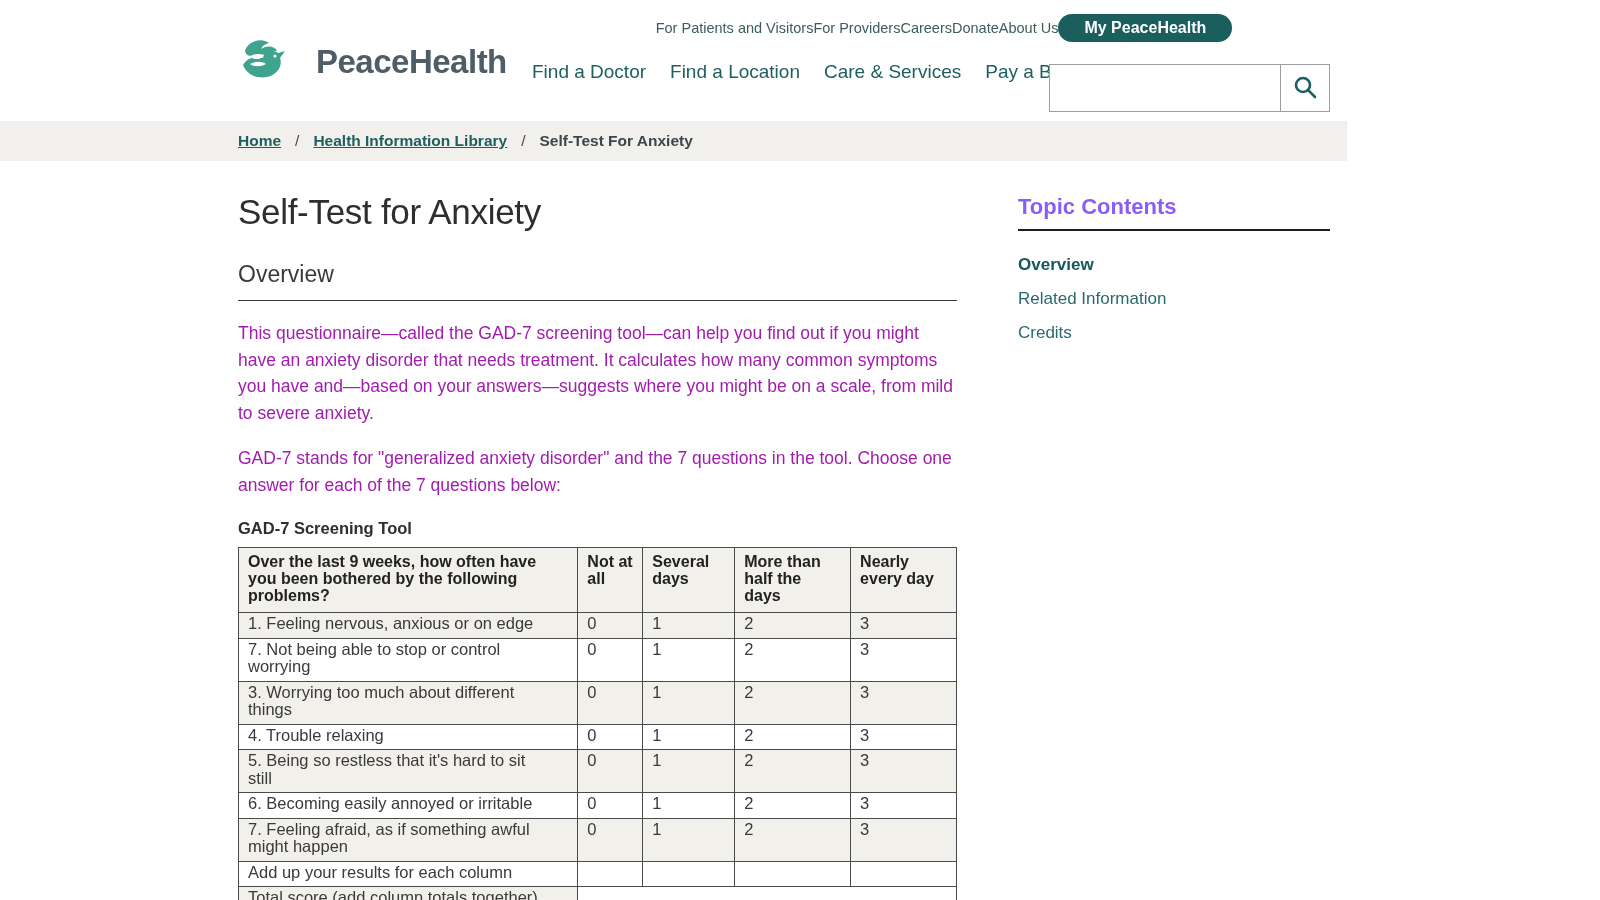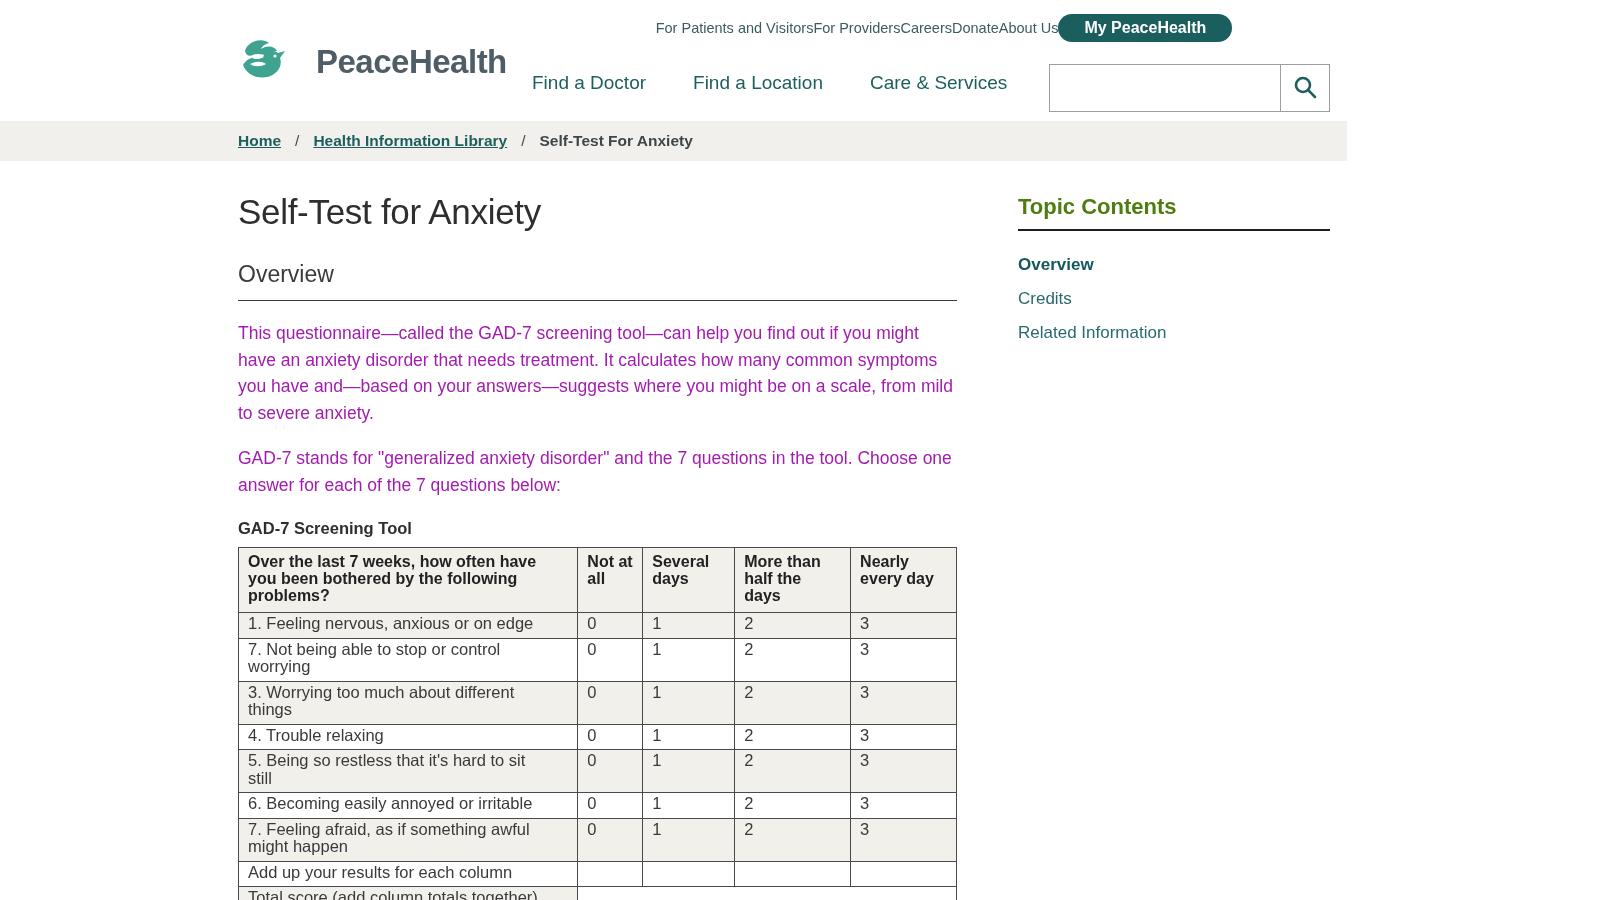--- a/index.html
+++ b/index.html
@@ -12,21 +12,21 @@
   .logo svg { width:50px; height:44px; }
   .logo-text { font-size:33px; font-weight:600; color:#4e5d66; letter-spacing:-0.5px; }
 
   .utility-nav { position:absolute; left:512px; top:8px; width:798px; height:40px;
                  display:flex; align-items:center; justify-content:center;margin-left:33px; }
   .utility-nav a { font-size:14.5px; color:#3d5c5e; text-decoration:none; font-weight:500; }
   .account-btn { background:#1a5f5d; color:#fff; font-size:16px; font-weight:700;
                  border:none; border-radius:20px; height:28px; padding:0 26px; cursor:pointer;
                  font-family:"Liberation Sans", sans-serif; }
 
-  .main-nav { position:absolute; left:532px; top:72px; display:flex; gap:47px; }
+  .main-nav { position:absolute; left:532px; top:61px; display:flex; gap:24px; }
   .main-nav a { font-size:19px; color:#1c5f5e; text-decoration:none; font-weight:500; }
 
   .search-box { position:absolute; left:1049px; top:64px; width:281px; height:48px;
                 display:flex; border:1px solid #9aa0a0; background:#fff; }
   .search-input { flex:1; border:none; outline:none; font-size:16px; padding:0 10px;
                   font-family:"Liberation Sans", sans-serif; color:#333; }
   .search-btn { width:49px; border:none; border-left:1px solid #9aa0a0; background:#fff;
                 display:flex; align-items:center; justify-content:center; cursor:pointer; }
 
   
@@ -56,21 +56,21 @@
   .gad7 th, .gad7 td { border:1px solid #4a4a4a; vertical-align:top; text-align:left; }
   .gad7 th { background:#f2f0eb; font-size:16px; font-weight:700; color:#222;
              padding:5px 9px 8px 9px; line-height:17px; }
   .gad7 td { font-size:16.5px; color:#3a3a3a; padding:2px 26px 5px 9px; line-height:17.5px; }
   .gad7 tbody tr:nth-child(odd) td { background:#f2f0eb; }
   .gad7 tbody tr:nth-child(even) td { background:#ffffff; }
   .gad7 td.merged { background:#ffffff !important; }
   .footer-heading { margin-top:26px; font-size:17.5px; color:#3e3e3e; }
 
   
-  .sidebar-title { margin-top:33px; font-size:22px; font-weight:700; color:#4d7c0f;
+  .sidebar-title { margin-top:33px; font-size:22px; font-weight:700; color:#8b5cf6;
                    padding-bottom:9px; border-bottom:2px solid #1d1d1d; }
   .toc-list { margin-top:24px; display:flex; flex-direction:column; gap:14px; }
   .toc-list a { font-size:17px; text-decoration:none; color:#296a6f; }
   .toc-list a.active { font-weight:700; color:#14585c; }
 </style>
 </head>
 <body>
 
 <div class="header">
   <div class="logo">
@@ -139,21 +139,21 @@
     <table class="gad7">
       <colgroup>
         <col style="width:340px">
           <col style="width:65px">
           <col style="width:92px">
         <col style="width:116px">
           <col style="width:106px">
       </colgroup>
       <thead>
         <tr>
-          <th>Over the last 7 weeks, how often have you been bothered by the following problems?</th>
+          <th>Over the last 9 weeks, how often have you been bothered by the following problems?</th>
           <th>Not at all</th>
           <th>Several days</th>
           <th>More than half the days</th>
           <th>Nearly every day</th>
         </tr>
       </thead>
       <tbody>
         <tr>
           <td>1. Feeling nervous, anxious or on edge</td>
           <td>0</td>
@@ -217,18 +217,18 @@
       </tbody>
     </table>
 
     <p class="footer-heading">What your total score means</p>
   </div>
 
   <div class="sidebar">
     <h3 class="sidebar-title">Topic Contents</h3>
     <div class="toc-list">
       <a href="#" class="active">Overview</a>
+      <a href="#">Related Information</a>
       <a href="#">Credits</a>
-      <a href="#">Related Information</a>
     </div>
   </div>
 
 </div>
 
 </body></html>

